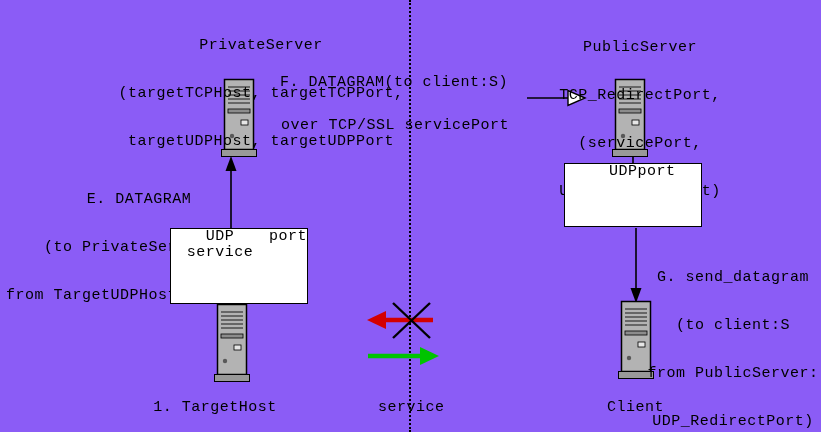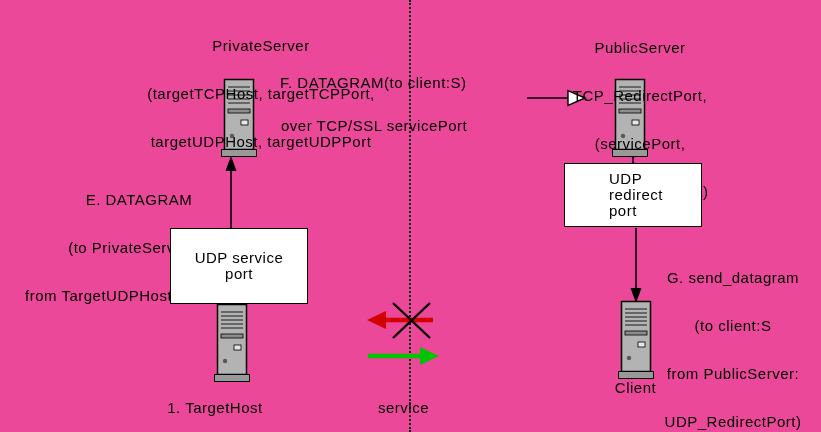--- a/index.html
+++ b/index.html
@@ -1,25 +1,25 @@
 <!DOCTYPE html>
 <html><head>
 <meta charset="utf-8">
 <style>
   html,body{margin:0;padding:0;background:#fff;}
   #canvas{
-    position:relative;width:821px;height:432px;background:#ec4899;overflow:hidden;
-    font-family:Liberation Sans, sans-serif;
+    position:relative;width:821px;height:432px;background:#8b5cf6;overflow:hidden;
+    font-family:Liberation Mono, monospace;
     font-size:15px;line-height:16px;letter-spacing:0.5px;color:#000;
   }
   .txt{position:absolute;white-space:pre;}
   .center{text-align:center;}
   .diagram-box{
     position:absolute;background:#fff;border:1px solid #000;
-    display:flex;flex-direction:column;justify-content:center;
+    display:flex;flex-direction:row;
   }
   #firewall-line{
     position:absolute;left:409px;top:0;height:432px;width:0;
     border-left:2px dotted #000;
   }
   svg{position:absolute;}
   #connector-layer{left:0;top:0;pointer-events:none;}
 </style>
 </head>
 <body>
@@ -109,21 +109,20 @@
     <div>UDP_RedirectPort)</div>
   </div>
 
   <div class="diagram-box center" style="left:170px;top:228px;width:136px;height:74px">
     <div>UDP service</div>
     <div>port</div>
   </div>
 
   <div class="diagram-box" style="left:564px;top:163px;width:138px;height:64px;padding-left:44px;box-sizing:border-box">
     <div>UDP</div>
-    <div>redirect</div>
     <div>port</div>
   </div>
 
   <div class="txt center" style="left:150px;top:400px;width:130px">1. TargetHost</div>
   <div class="txt" style="left:378px;top:400px">service</div>
-  <div class="txt center" style="left:603px;top:380px;width:65px">Client</div>
+  <div class="txt center" style="left:603px;top:400px;width:65px">Client</div>
 
 </div>
 
 </body></html>

